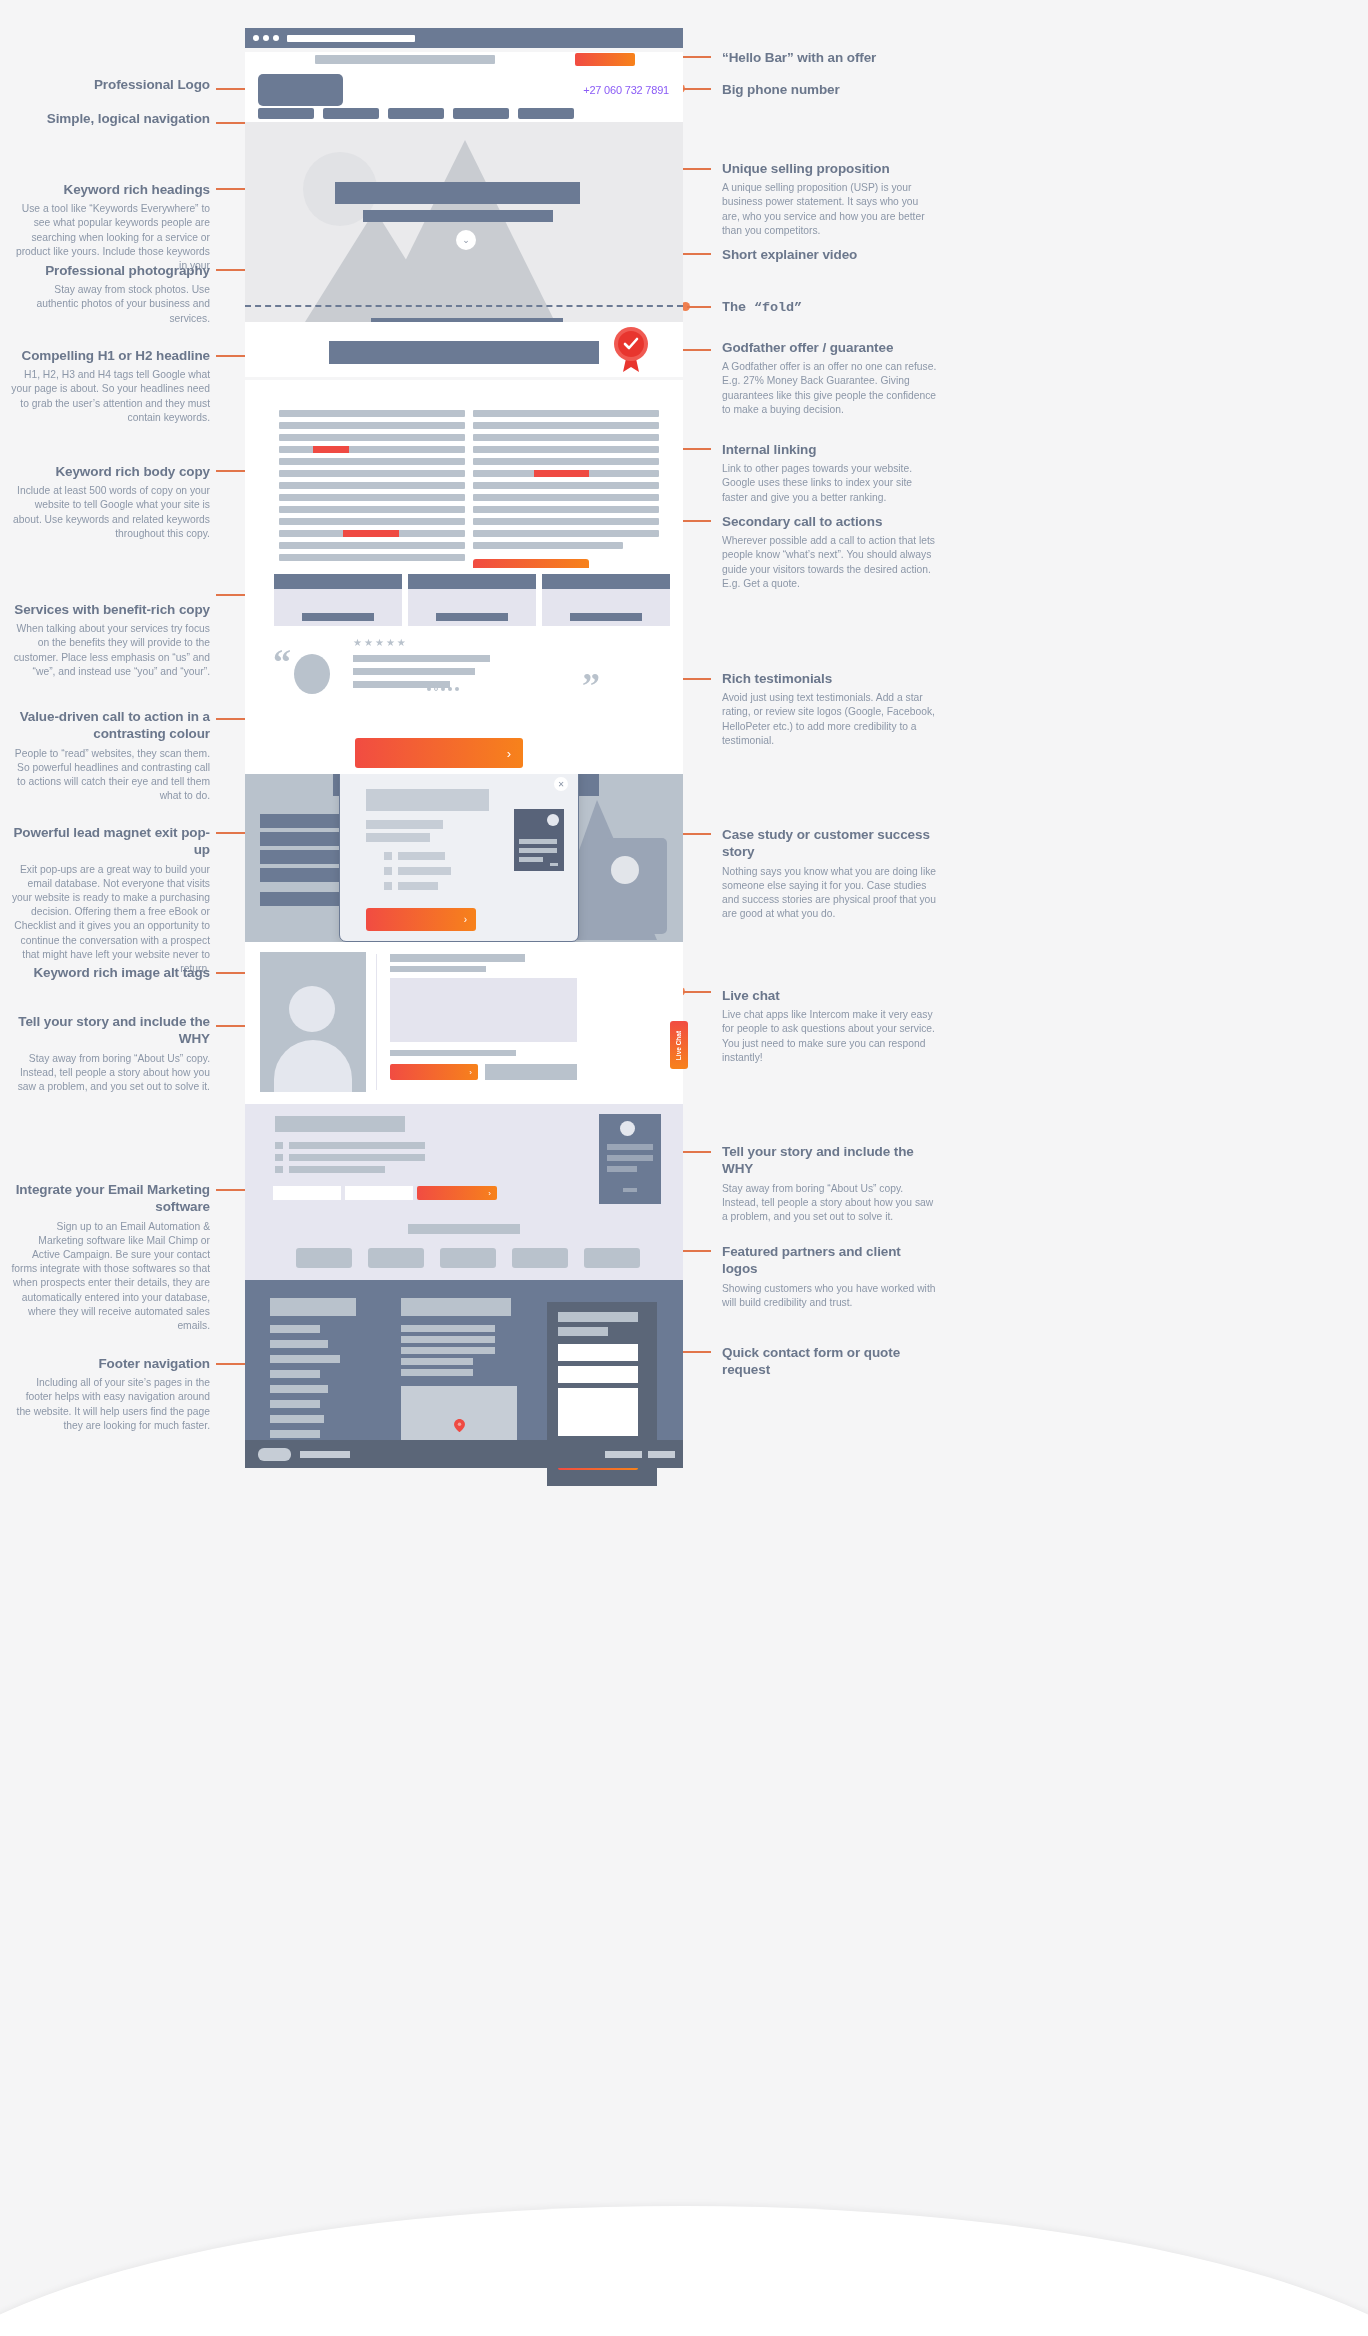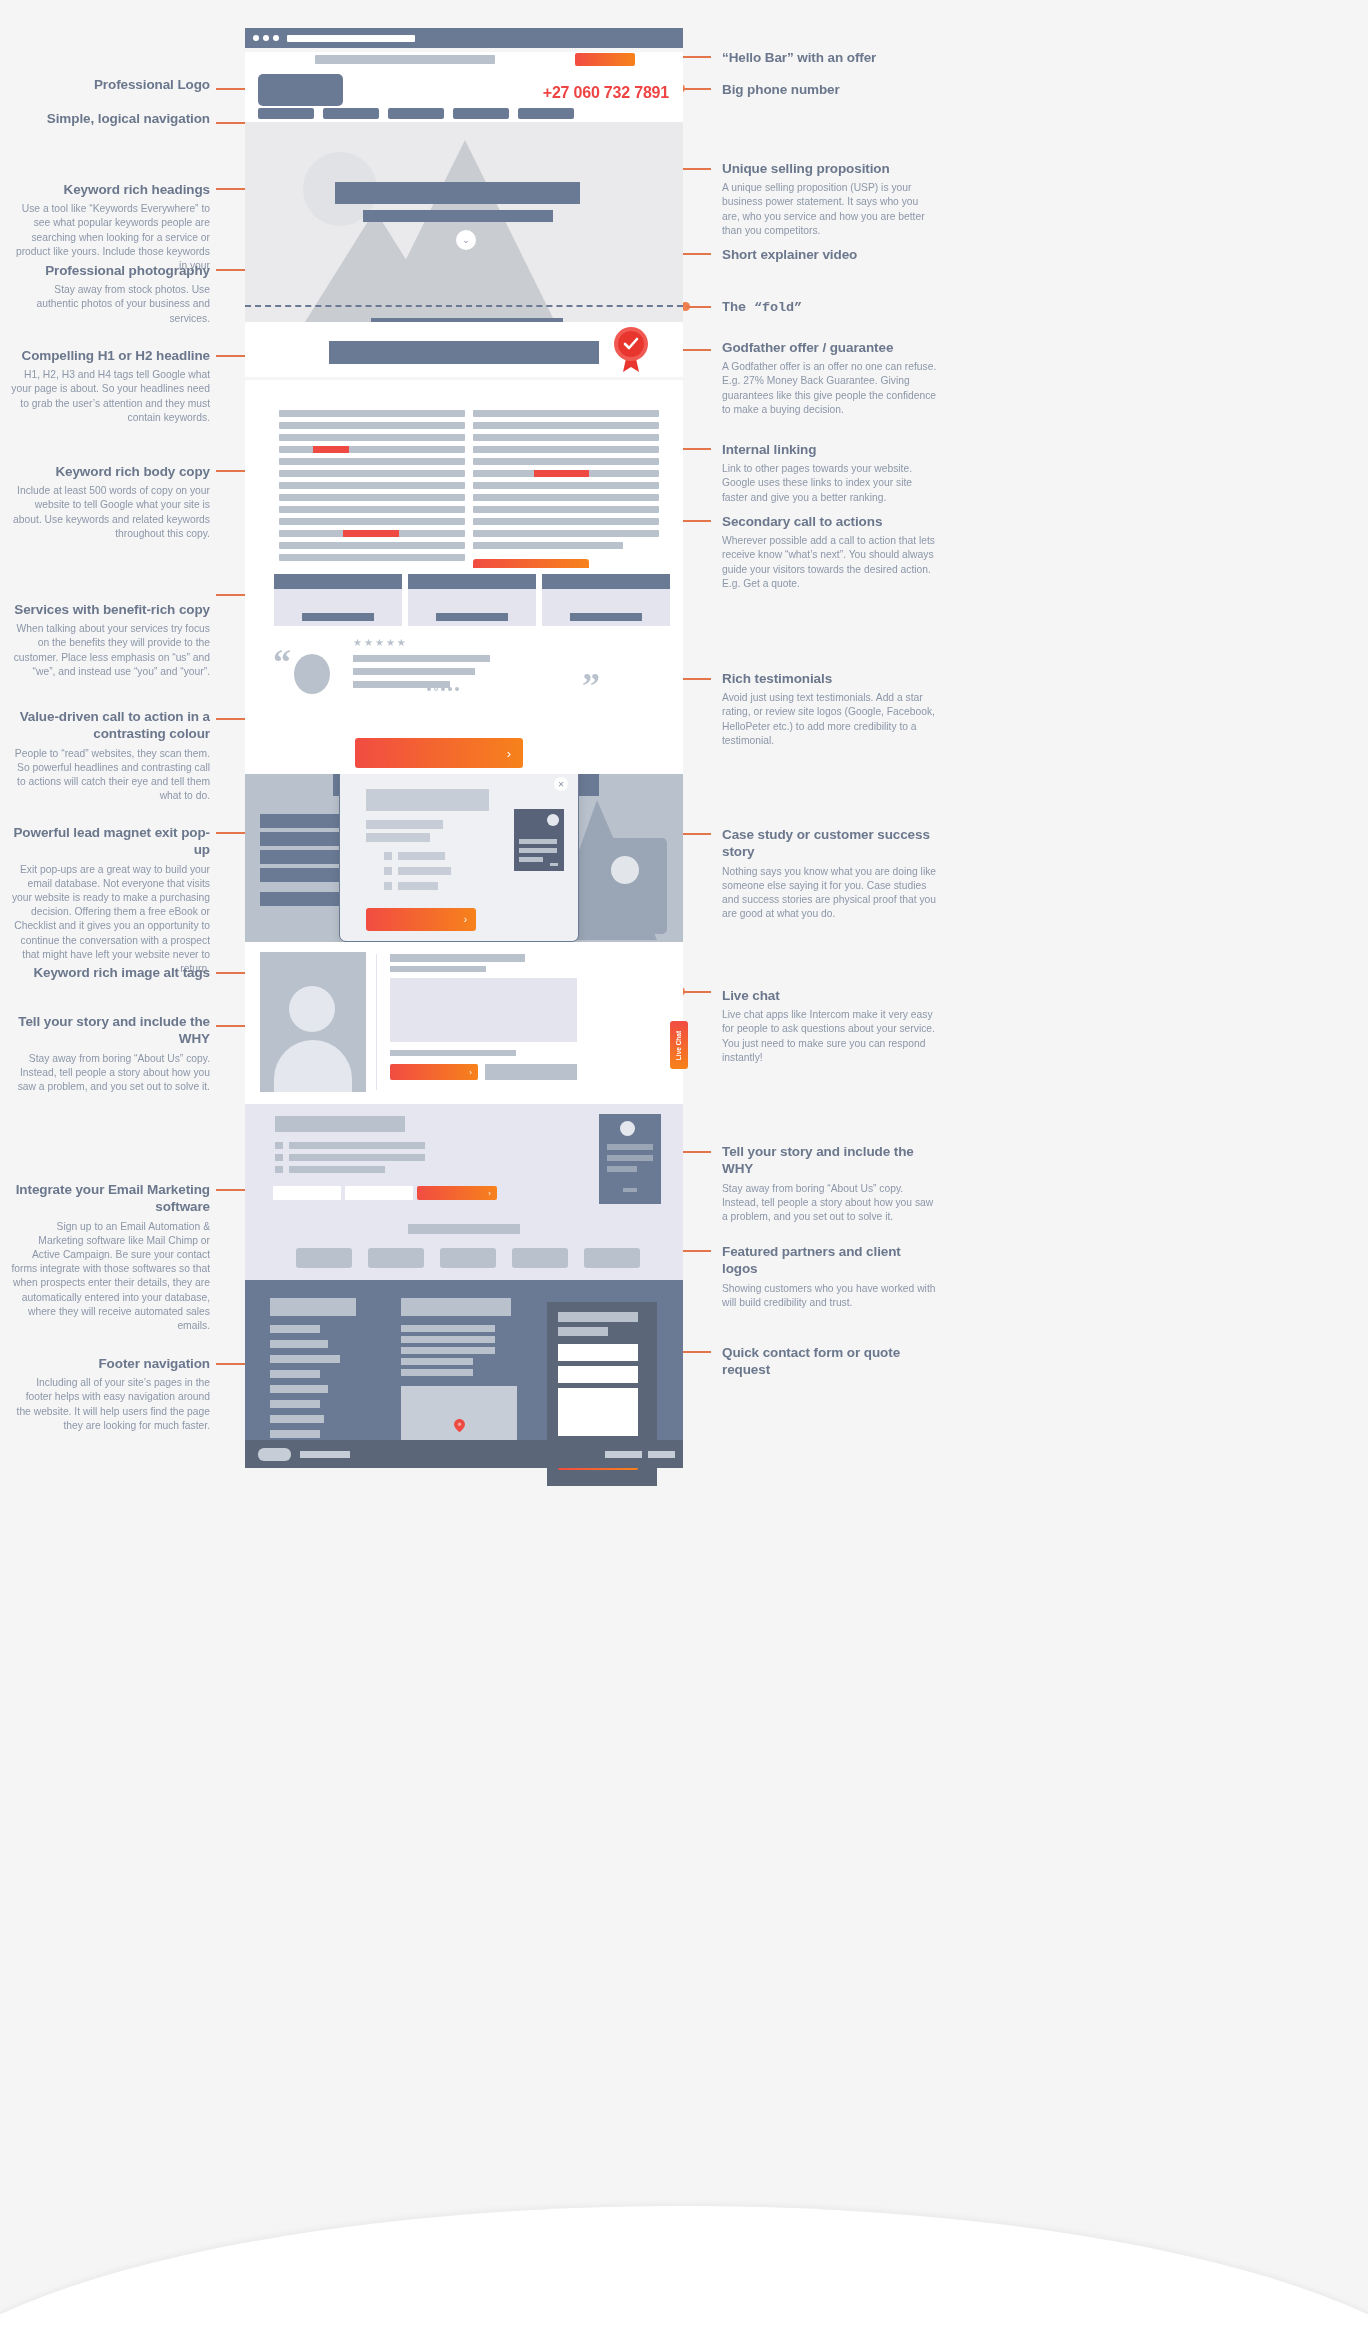--- a/index.html
+++ b/index.html
@@ -89,21 +89,21 @@
   }
   .navsec {
     position:absolute; left:0; top:39px; width:438px; height:55px; background:#fff;
   }
   .logo {
     position:absolute; left:13px; top:7px; width:85px; height:32px;
     background:#6b7a94; border-radius:5px;
   }
   .phone {
     position:absolute; right:14px; top:17px;
-    font-size:16px; font-weight:bold; color:#ef4444; letter-spacing:-0.2px;
+    font-size:11px; font-weight:normal; color:#8b5cf6; letter-spacing:-0.2px;
   }
   .navitem {
     position:absolute; top:41px; height:11px; background:#6b7a94; border-radius:2px;
   }
 
   .hero {
     position:absolute; left:0; top:94px; width:438px; height:200px;
     background:#eaeaec; overflow:hidden;
   }
   .mtn {
@@ -380,21 +380,21 @@
     <div class="lead" style="left:588px; top:448px; width:123px;"></div>
     <div class="ann" style="left:722px; top:441px; width:215px;">
       <h3>Internal linking</h3>
       <p>Link to other pages towards your website. Google uses these links to index your site faster and give you a better ranking.</p>
     </div>
 
     <div class="dot" style="left:663px; top:516px;"></div>
     <div class="lead" style="left:670px; top:520px; width:41px;"></div>
     <div class="ann" style="left:722px; top:513px; width:215px;">
       <h3>Secondary call to actions</h3>
-      <p>Wherever possible add a call to action that lets receive know “what’s next”. You should always guide your visitors towards the desired action. E.g. Get a quote.</p>
+      <p>Wherever possible add a call to action that lets people know “what’s next”. You should always guide your visitors towards the desired action. E.g. Get a quote.</p>
     </div>
 
     <div class="dot" style="left:614px; top:674px;"></div>
     <div class="lead" style="left:621px; top:678px; width:90px;"></div>
     <div class="ann" style="left:722px; top:670px; width:215px;">
       <h3>Rich testimonials</h3>
       <p>Avoid just using text testimonials. Add a star rating, or review site logos (Google, Facebook, HelloPeter etc.) to add more credibility to a testimonial.</p>
     </div>
 
     <div class="dot" style="left:651px; top:829px;"></div>

